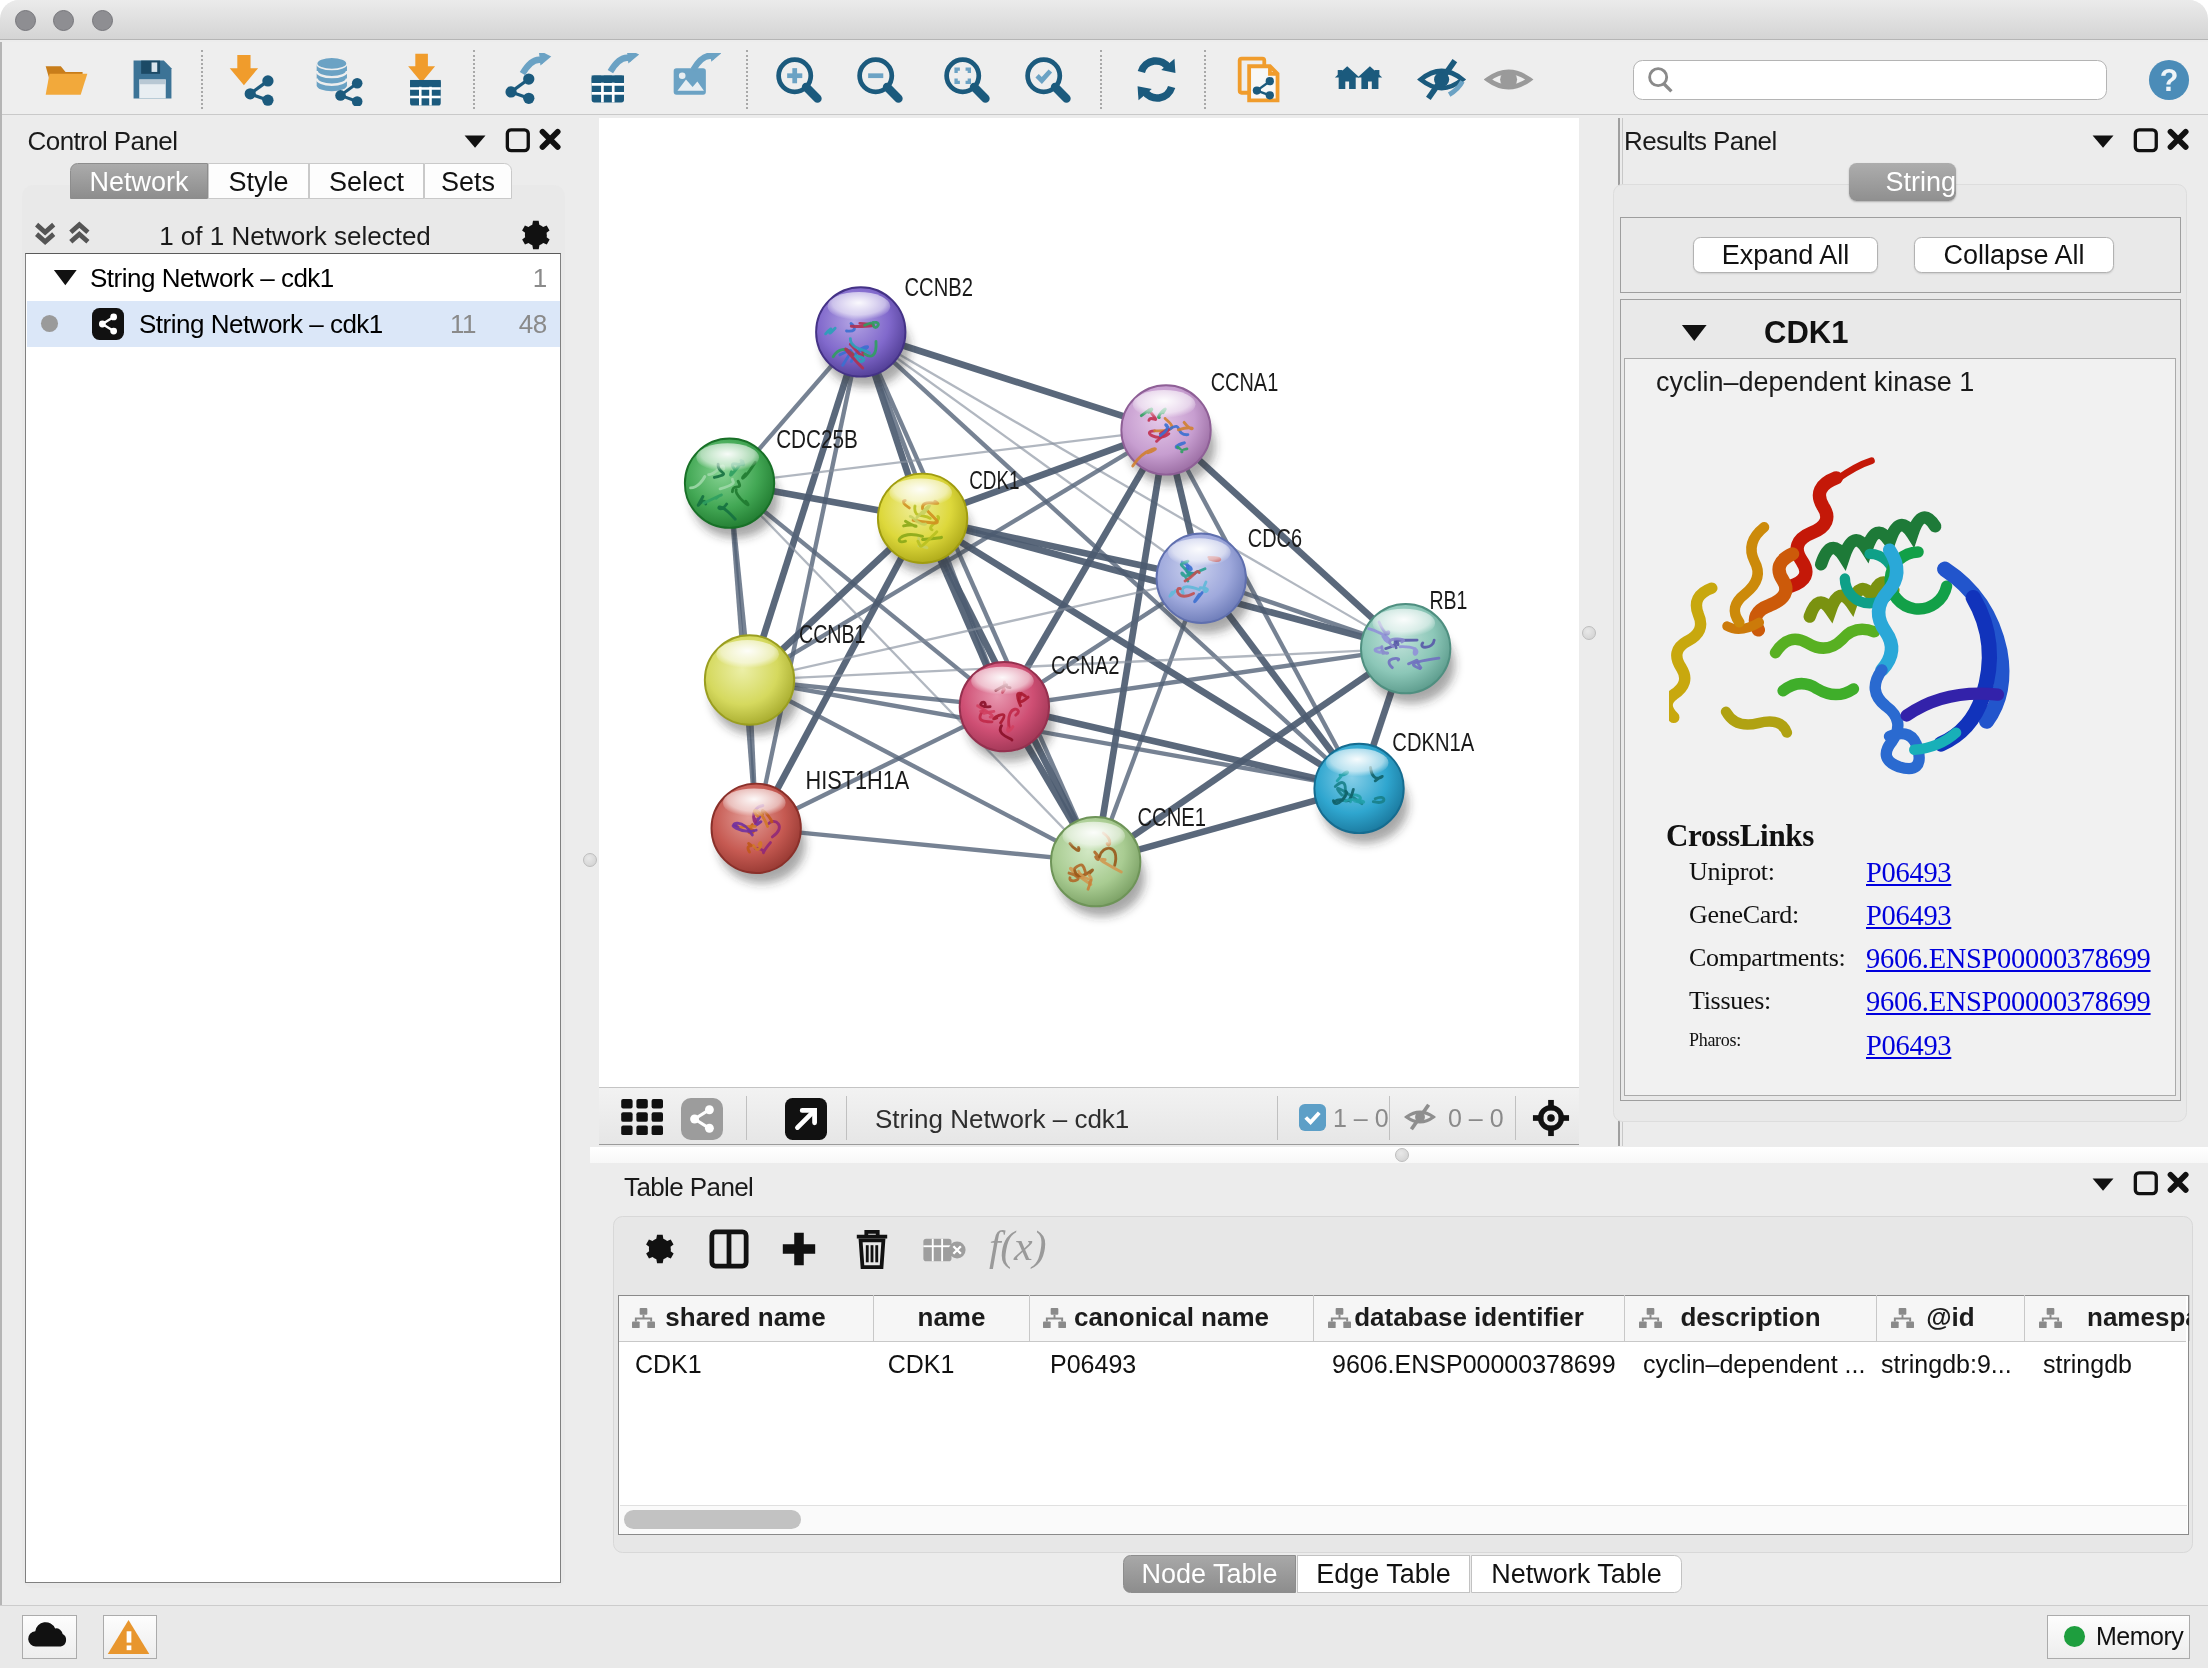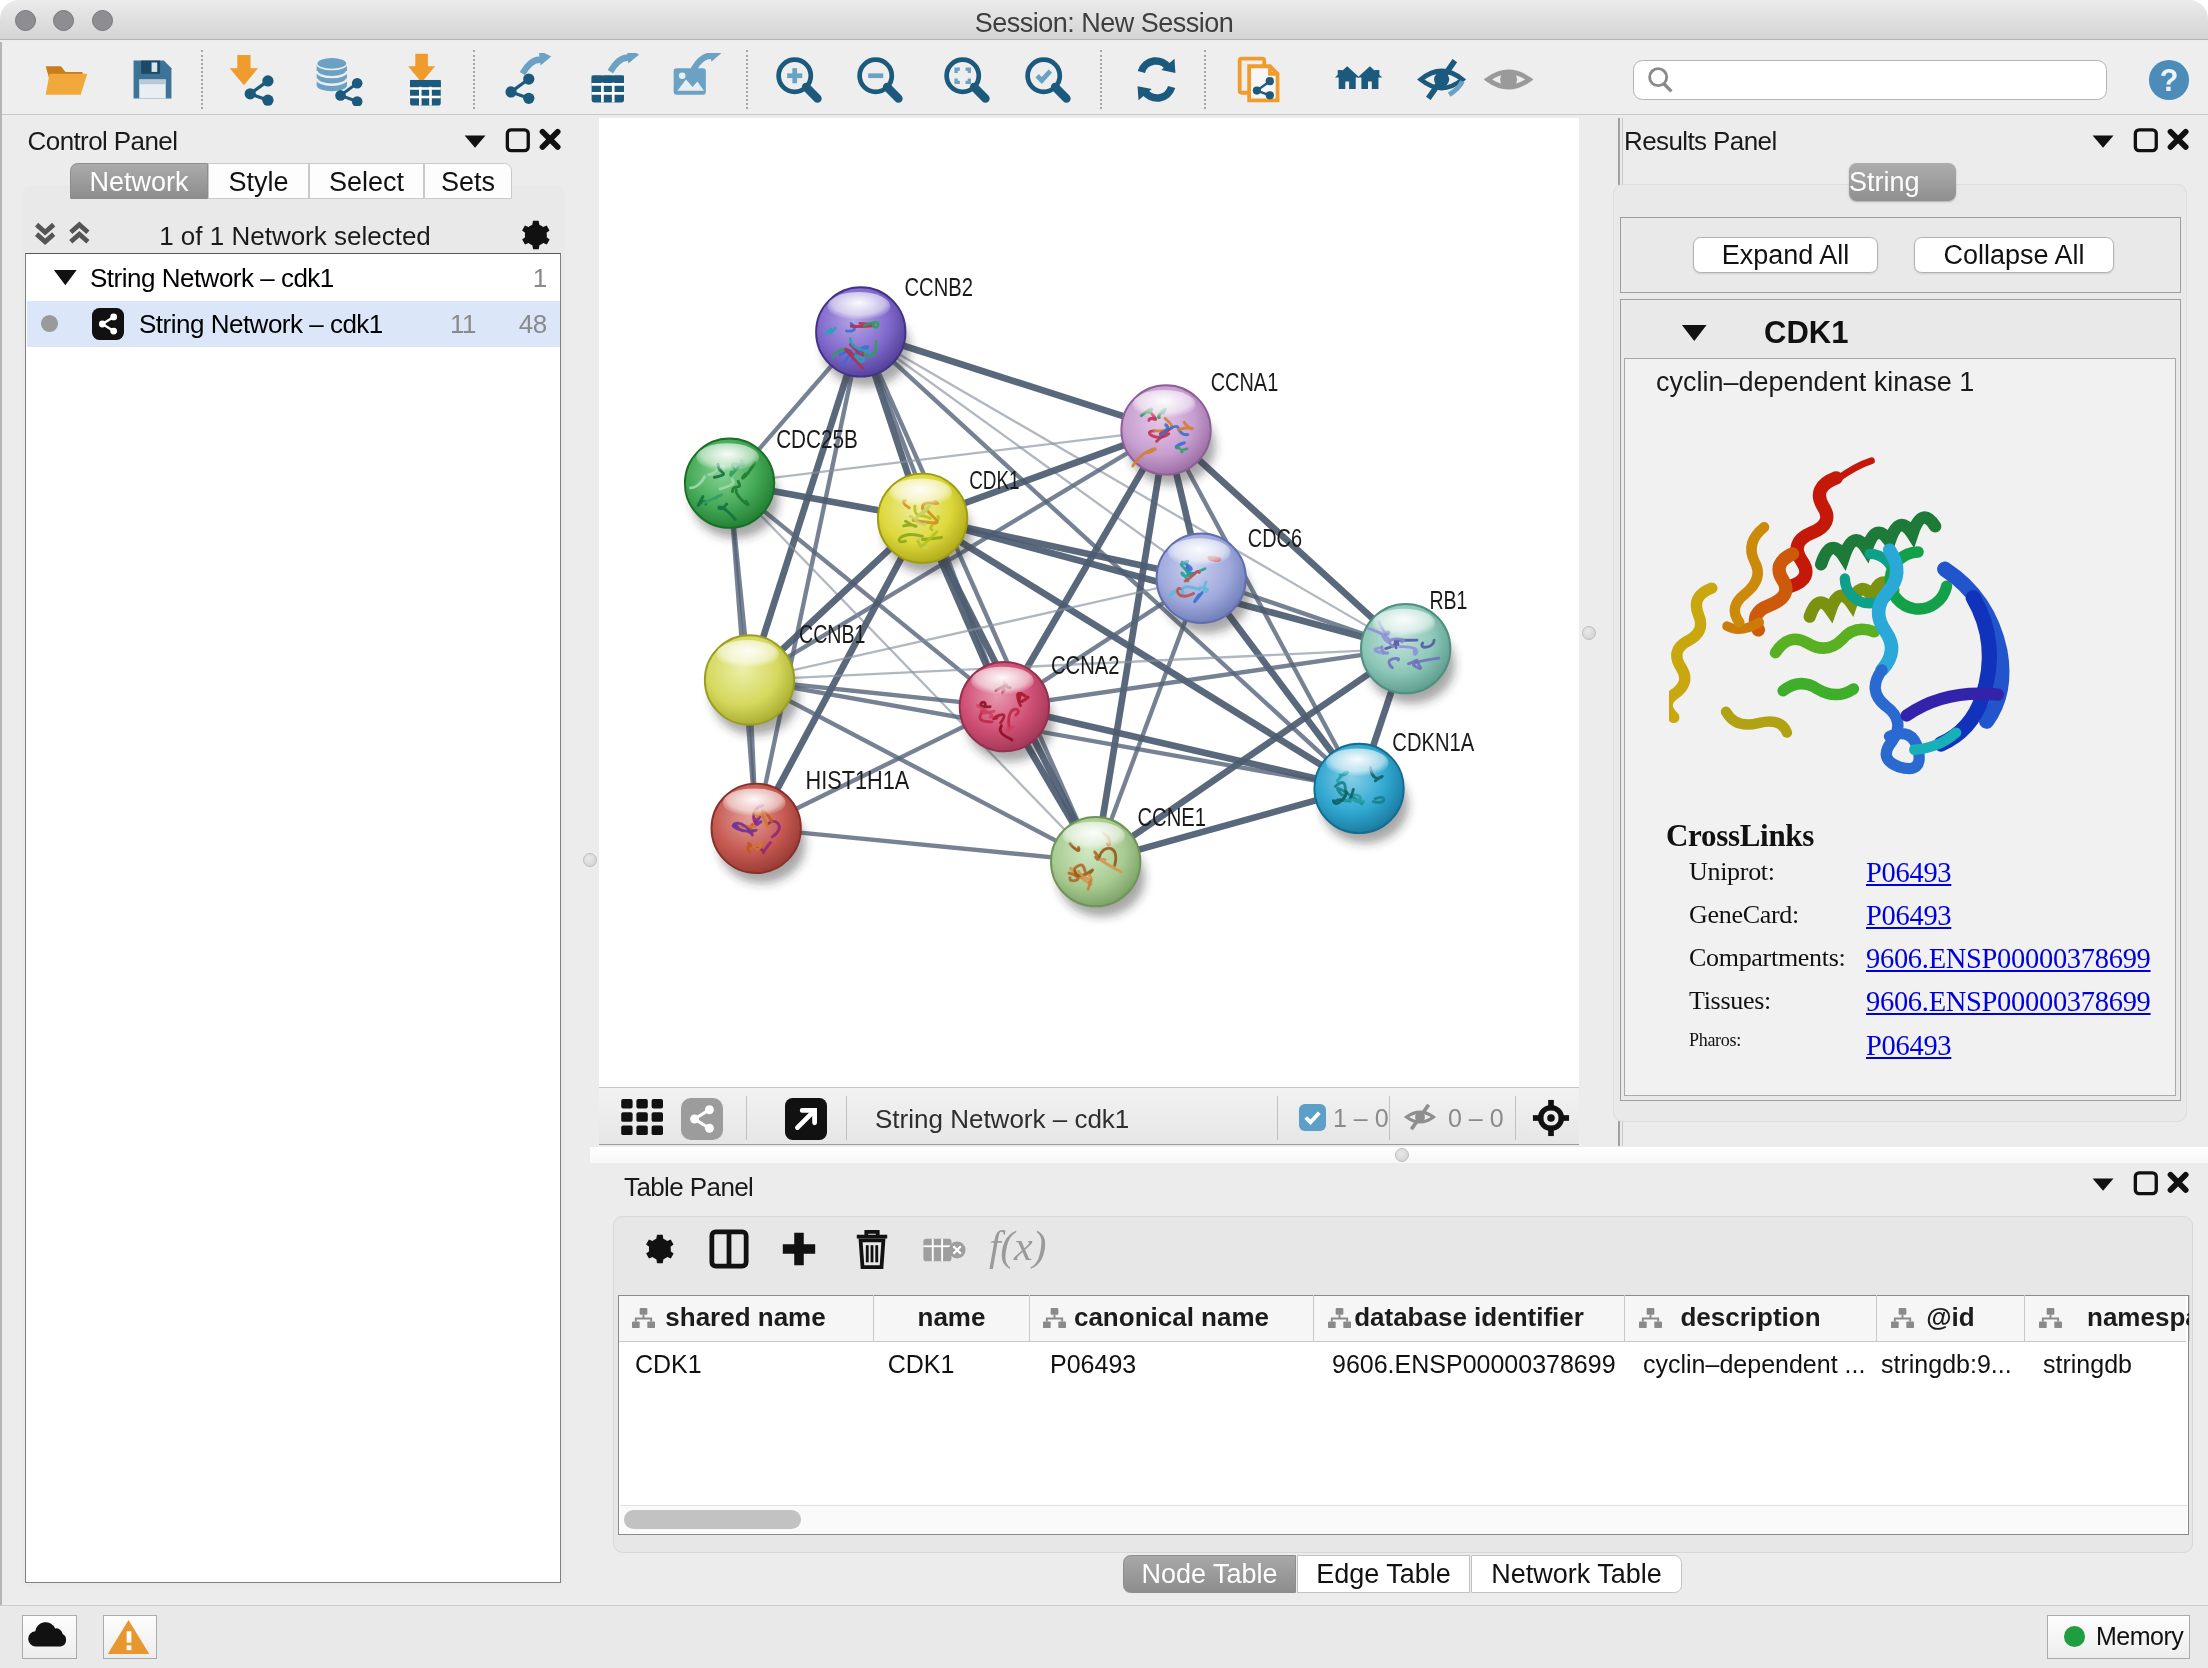--- a/index.html
+++ b/index.html
@@ -48,21 +48,20 @@
 #statusbar { position:absolute; left:0; top:1605px; width:2208px; height:63px; background:#e9e9e9; border-top:1.9px solid #cccccc; }
 .sbtn { position:absolute; top:1615px; height:44px; background:linear-gradient(#fdfdfd,#ededed); border:1.9px solid #ababab; }
 </style>
 </head>
 <body>
 <div id="win">
 <div id="titlebar">
       <div class="tl" style="left:15px"></div>
       <div class="tl" style="left:53px"></div>
       <div class="tl" style="left:92px"></div>
-      <div id="title-text">Session: New Session</div>
     </div>
 <div id="toolbar">
 <div class="tbsep" style="left:201px"></div>
       <div class="tbsep" style="left:473px"></div>
       <div class="tbsep" style="left:746px"></div>
       <div class="tbsep" style="left:1100px"></div>
       <div class="tbsep" style="left:1204px"></div>
 <div class="tbi" style="left:40px"><svg width="53" height="53" viewBox="0 0 56 56">
           <path d="M6 14 h16 l5 6 h18 v8 H10 z" fill="#c87d1a"></path>
           <path d="M10 22 h40 l-7 22 H6 z" fill="#f2a93b"></path>
@@ -607,21 +606,21 @@
 <div class="knob" style="left:583px;top:853px"></div>
 <div class="knob" style="left:1582px;top:626px"></div>
 <div class="knob" style="left:1395px;top:1148px"></div>
     <div class="phead abs" style="left:1624px;top:126px">Results Panel</div>
 <svg class="abs" style="left:2085px;top:126px" width="114" height="28.5" viewBox="0 0 120 30">
 <path d="M8 10 l22 0 l-11 13 z" fill="#111"></path>
 <rect x="53" y="4" width="22" height="22" rx="4" fill="none" stroke="#111" stroke-width="3.5"></rect>
 <path d="M90 6 l16 16 M106 6 l-16 16" stroke="#111" stroke-width="6" stroke-linecap="round"></path>
 </svg>
 <div id="rp-outer"></div>
-<div class="abs" style="left:1849px;top:163px;width:107px;height:38px;background:linear-gradient(#adadad,#8f8f8f);border-radius:7.6px;color:#fff;font-size:27px;text-align:left;line-height:38px;box-shadow:0 1px 1.9px rgba(0,0,0,0.25)">String</div>
+<div class="abs" style="left:1849px;top:163px;width:107px;height:38px;background:linear-gradient(#adadad,#8f8f8f);border-radius:7.6px;color:#fff;font-size:27px;text-align:right;line-height:38px;box-shadow:0 1px 1.9px rgba(0,0,0,0.25)">String</div>
 <div id="rp-box1"></div>
 <div class="rbtn" style="left:1693px;width:185px">Expand All</div>
 <div class="rbtn" style="left:1914px;width:200px">Collapse All</div>
 <div id="rp-box2"></div>
 <svg class="abs" style="left:1680px;top:323px" width="28.5" height="21" viewBox="0 0 30 22">
       <path d="M2 2 h26 l-13 17 z" fill="#111"></path>
     </svg>
 <div class="abs" style="left:1764px;top:315px;font-size:31px;font-weight:bold;color:#111">CDK1</div>
 <div id="rp-inner"></div>
 <div class="abs" style="left:1656px;top:367px;font-size:27px;color:#1a1a1a">cyclin–dependent kinase 1</div>

